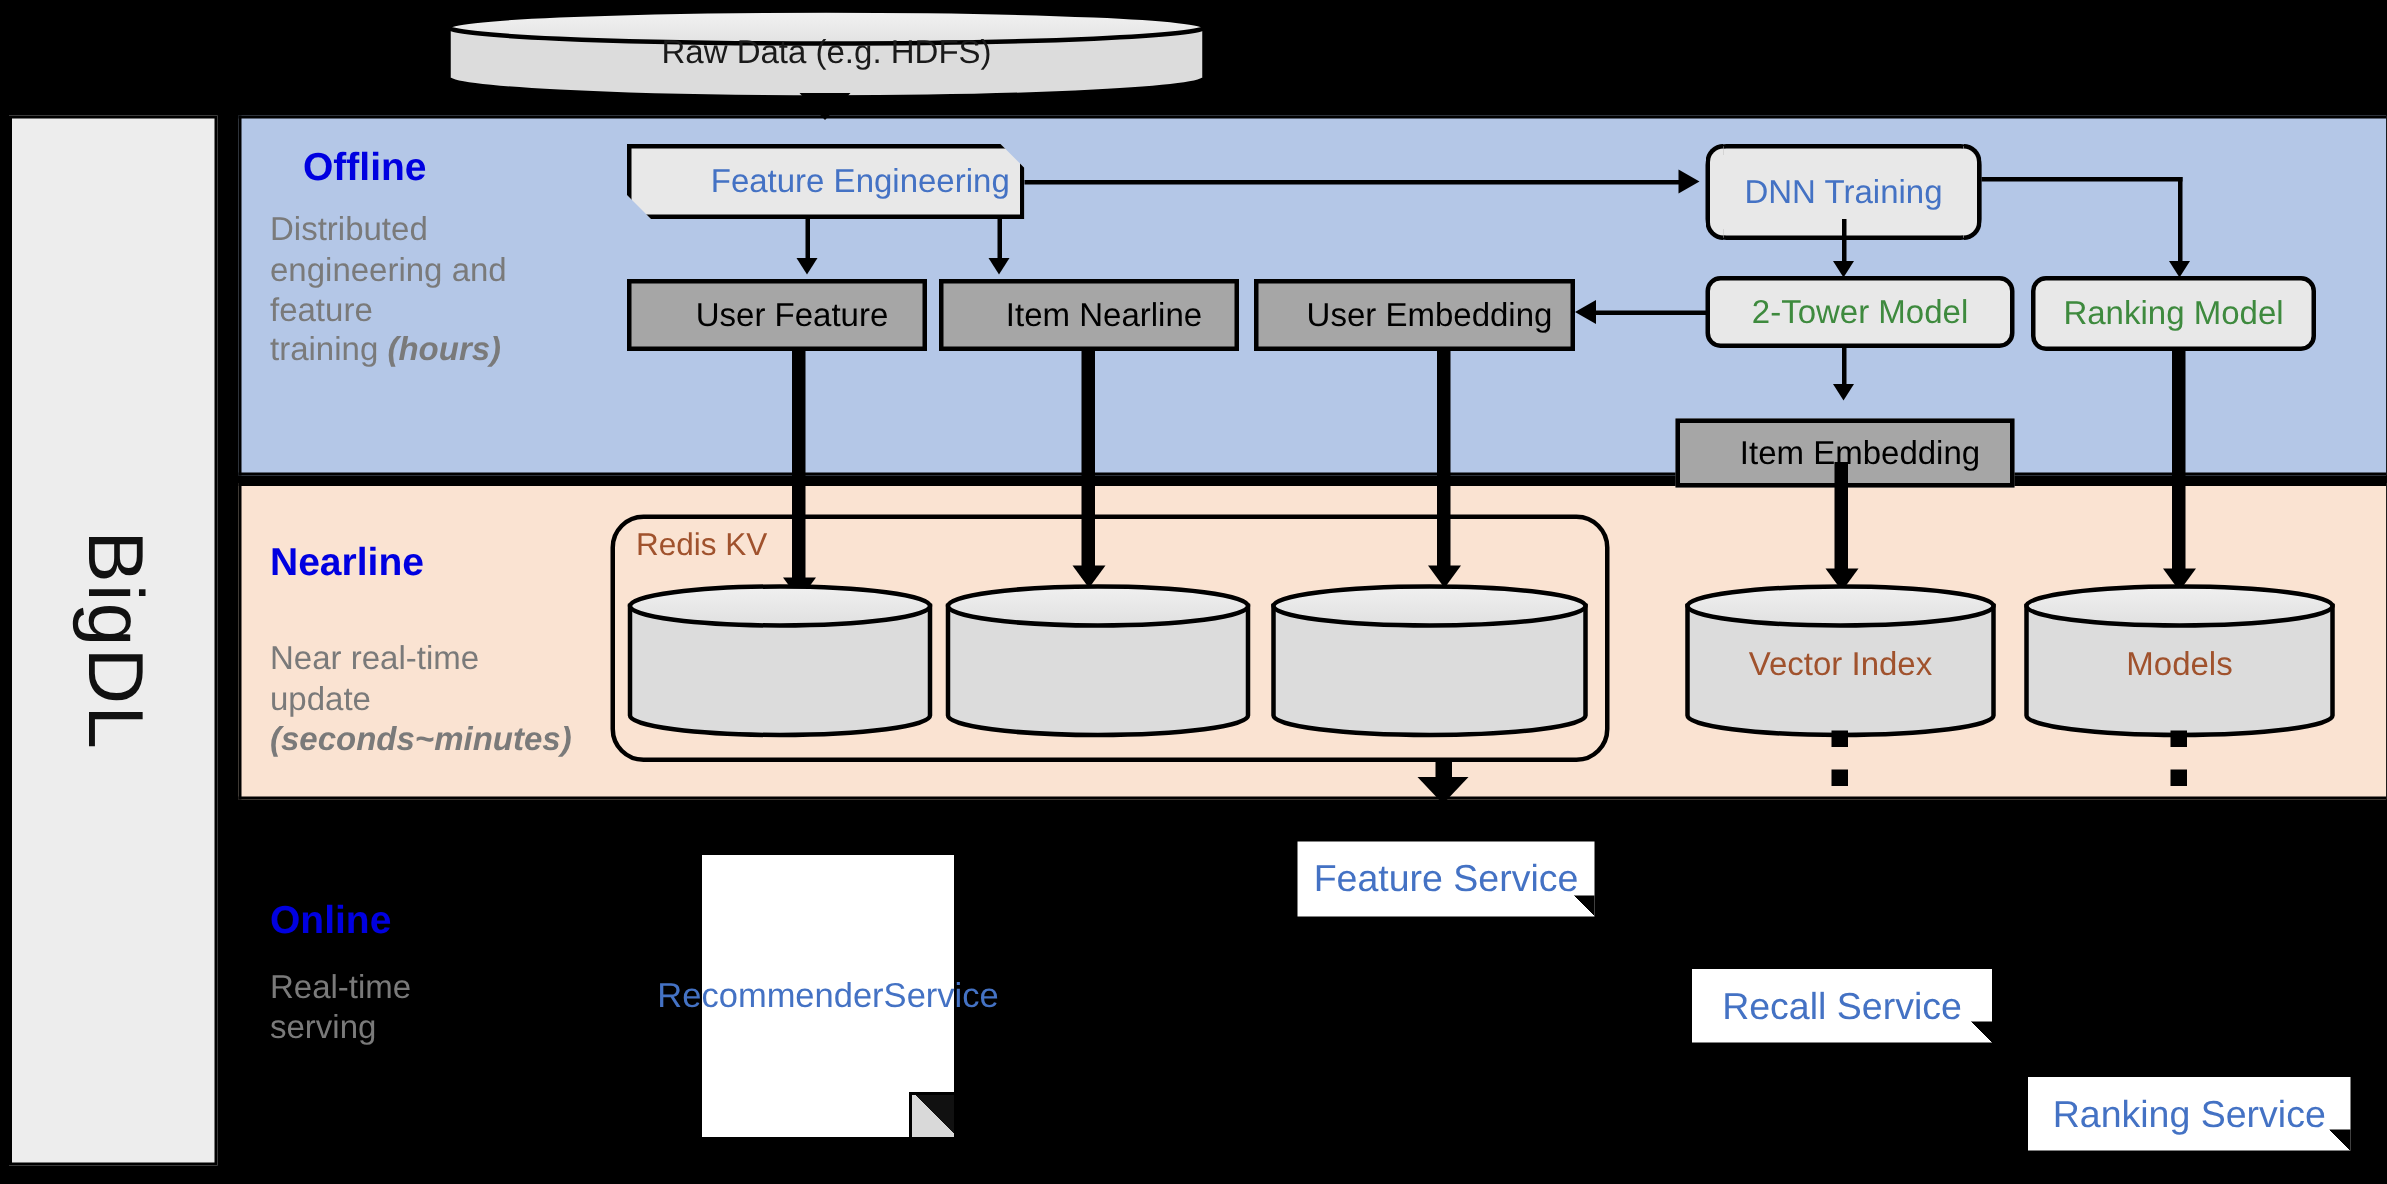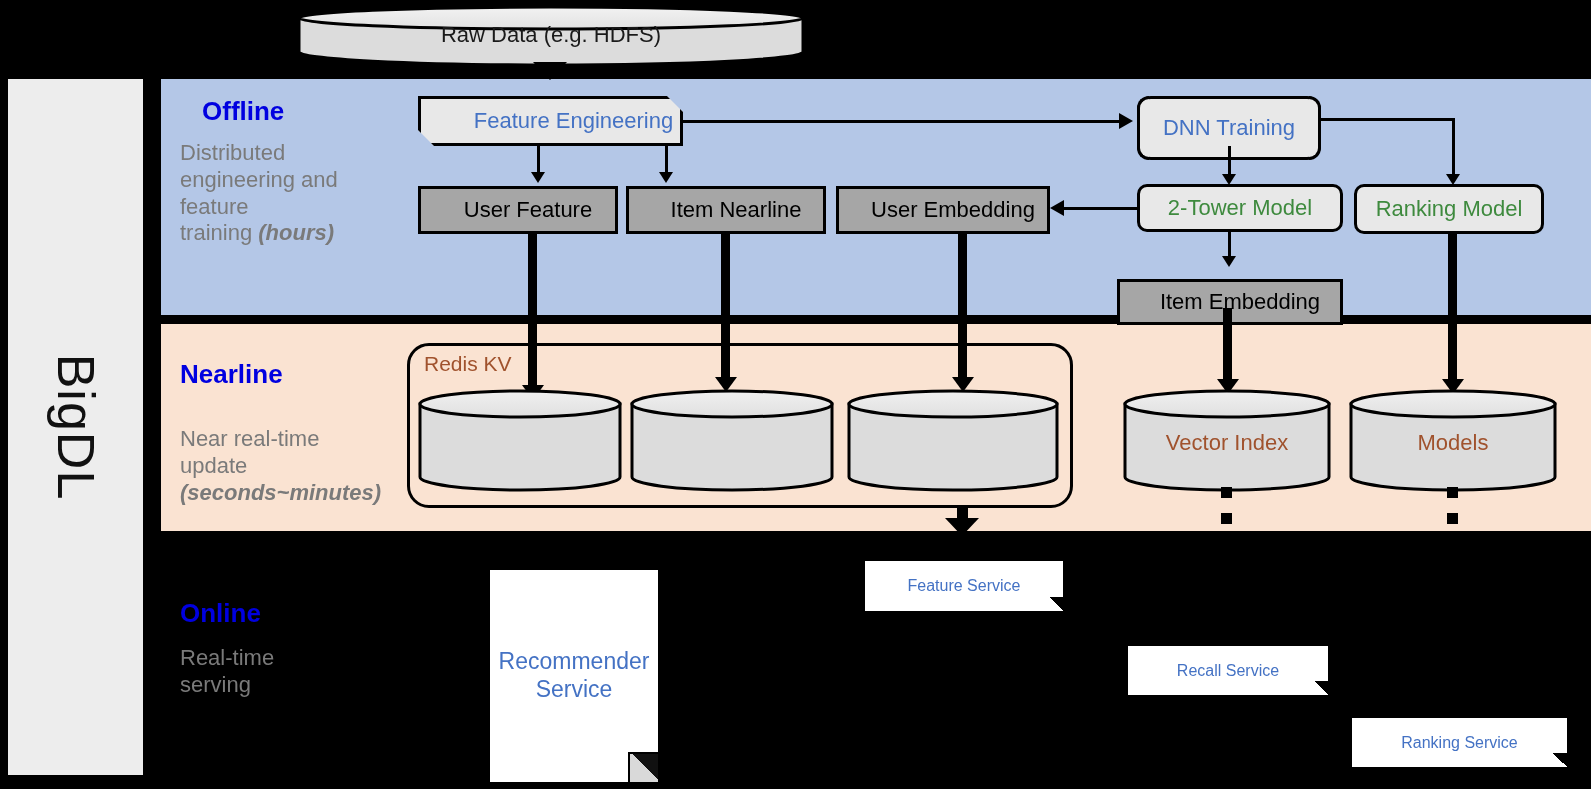--- a/index.html
+++ b/index.html
@@ -79,21 +79,21 @@
     border:3px solid #000;border-radius:22px;background:transparent;
   }
   #redis-kv-label{
     left:424px;top:352px;font-size:21px;color:#A0522D;
   }
 
   
   .doc{
     position:absolute;background:#fff;
     display:flex;align-items:center;justify-content:center;
-    text-align:center;font-size:16px;color:#4472C4;
+    text-align:center;font-size:25px;color:#4472C4;
     line-height:1.2;
   }
   .doc .fold{
     position:absolute;right:0;bottom:0;width:14px;height:14px;
     background:linear-gradient(225deg,#000 0 50%,transparent 50% 100%);
   }
   .doc-big{
     font-size:23px;
   }
   .doc-big .fold{
@@ -326,21 +326,21 @@
 
   <div class="sq" style="left:1447px;top:487px;"></div>
   <div class="sq" style="left:1447px;top:513px;"></div>
 
   <div class="abs band-title" style="left:180px;top:598px;">Online</div>
   <div class="abs band-sub" style="left:180px;top:645px;width:220px;">
     <div>Real-time</div>
     <div>serving</div>
   </div>
 
-  <div class="doc doc-big" style="left:468px;top:570px;width:168px;height:212px;flex-direction:column;margin-left:22px;">
+  <div class="doc doc-big" style="left:468px;top:570px;width:168px;height:188px;flex-direction:row;">
     <span>Recommender</span>
     <span>Service</span>
     <span class="fold"></span>
   </div>
 
   <div class="doc" style="left:865px;top:561px;width:198px;height:50px;">
     <span>Feature Service</span>
     <span class="fold"></span>
   </div>
 

